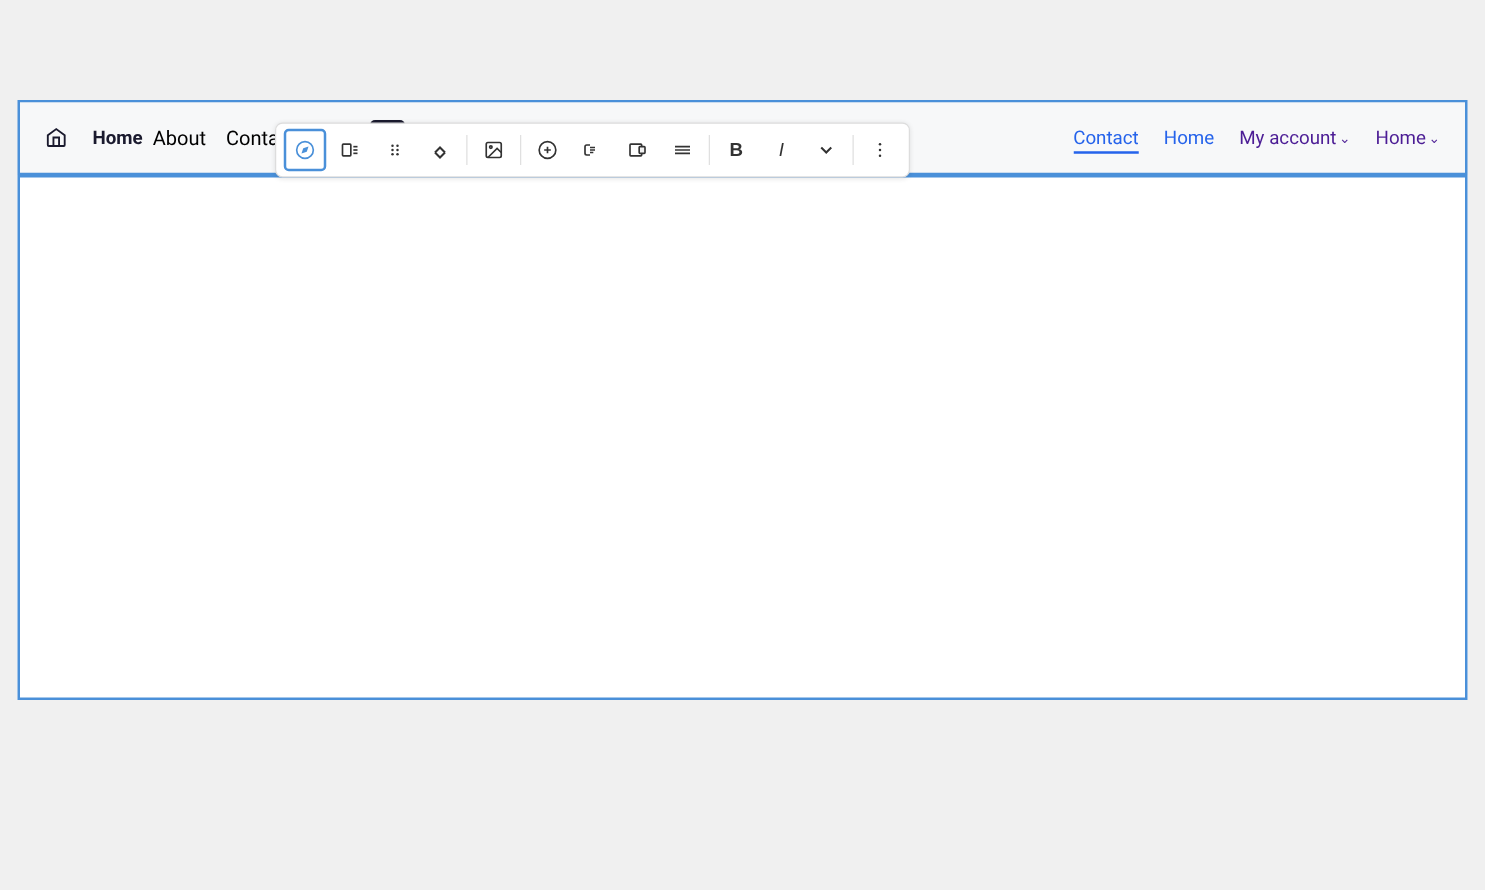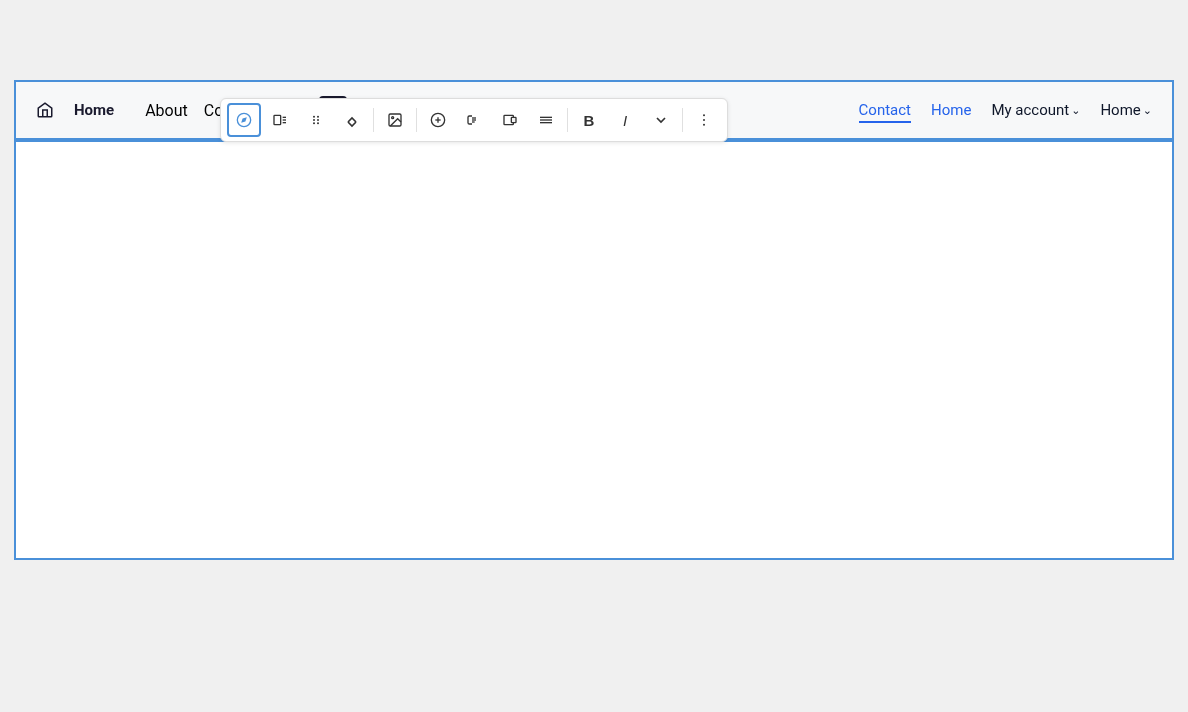--- a/index.html
+++ b/index.html
@@ -120,21 +120,21 @@
 
     .nav-link.active {
       border-bottom: 2px solid #2563eb;
       padding-bottom: 2px;
     }
 
     .nav-link-with-chevron {
       display: flex;
       align-items: center;
       gap: 2px;
-      color: #0f172a;
+      color: #4c1d95;
       font-size: 15px;
       cursor: pointer;
       text-decoration: none;
     }
 
     .home-icon-wrapper {
       display: flex;
       align-items: center;
       gap: 20px;
       color: #1a1a2e;
@@ -294,21 +294,21 @@
 
       <div class="nav-left">
         <div class="home-icon-wrapper">
           <svg width="18" height="18" viewBox="0 0 24 24" fill="none" stroke="#1a1a2e" stroke-width="2">
             <path d="M3 9.5L12 3l9 6.5V20a1 1 0 01-1 1H4a1 1 0 01-1-1V9.5z"></path>
             <polyline points="9,21 9,12 15,12 15,21"></polyline>
           </svg>
           <span>Home</span>
         </div>
 
-        <span style="margin-left:27px;">About</span>
+        <span style="margin-left:4px;">About</span>
         <span style="margin-left:12px;">Contact</span>
         <span style="margin-left:12px;">FAQ</span>
 
         <button class="add-btn" style="margin-left:10px;">
           <span>+</span>
         </button>
       </div>
 
       <div class="nav-logo-center">
         <span class="logo-text">LOGO</span>

